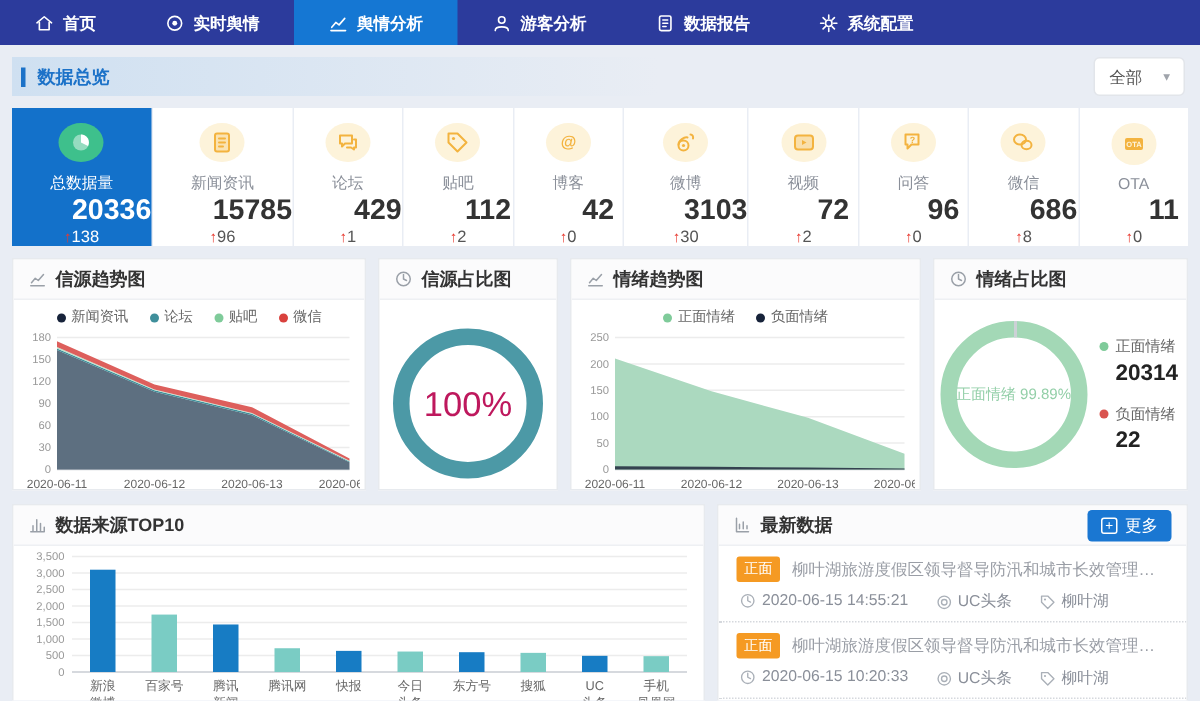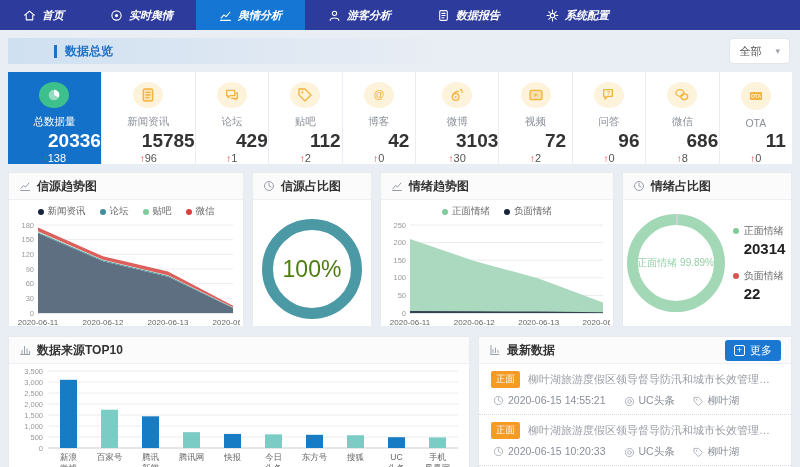--- a/index.html
+++ b/index.html
@@ -1,28 +1,28 @@
 <!DOCTYPE html>
 <html><head>
 <meta charset="utf-8">
 <style>
   * { margin:0; padding:0; box-sizing:border-box; }
   html,body { width:800px; height:467px; overflow:hidden; background:#e9edf4;
     font-family:"Liberation Sans","DejaVu Sans",sans-serif; }
 
   
   .navbar { height:30px; background:#2c3b9c; display:flex; align-items:stretch; color:#fff; }
-  .nav-item { display:flex; align-items:center; gap:6px; padding:0 23px; font-size:11px; font-weight:bold; cursor:pointer;font-style:italic; }
+  .nav-item { display:flex; align-items:center; gap:6px; padding:0 23px; font-size:11px; font-weight:bold; cursor:pointer; }
   .nav-item.active { background:#1577d3; }
   .nav-icon { width:13px; height:13px; display:inline-flex; }
   .nav-icon svg { width:100%; height:100%; }
 
   
   .section-bar { margin:8px 8px 0; height:26px; display:flex; align-items:center; position:relative;
-    background:linear-gradient(90deg,#cfe0f1 0%, rgba(233,237,244,0) 55%);padding-left:40px; }
+    background:linear-gradient(90deg,#cfe0f1 0%, rgba(233,237,244,0) 55%); }
   .accent { width:3px; height:13px; background:#1c72c8; margin:0 8px 0 6px; }
   .section-title { font-size:12px; font-weight:bold; color:#1c72c8; }
   .filter-select { position:absolute; right:2px; top:0; height:26px; background:#fff; border:1px solid #e2e5ea;
     border-radius:4px; display:flex; align-items:center; gap:14px; padding:0 9px; font-size:11px; color:#555; cursor:pointer; }
   .filter-select .chev { color:#a0a4ab; font-size:9px; }
 
   
   .stats-row { margin:8px; display:flex; gap:1px; height:92px; }
   .stat-card { flex:1; background:#fff; display:flex; flex-direction:column; align-items:center; padding-top:10px; cursor:pointer; }
   .stat-card.primary { background:#1371ca; }
@@ -325,21 +325,21 @@
       <span class="ph-icon">
           <svg viewBox="0 0 24 24">
             <circle cx="12" cy="12" r="9" fill="none" stroke="currentColor" stroke-width="2" stroke-linecap="round" stroke-linejoin="round"></circle>
             <path d="M12 6v6l4 2" fill="none" stroke="currentColor" stroke-width="2" stroke-linecap="round" stroke-linejoin="round"></path>
           </svg>
         </span>
       <span class="ph-title">信源占比图</span>
     </header>
     <div class="donut-wrap">
       <div class="donut" id="donut-source" style="border-color: rgb(76, 153, 166);">
-        <span class="donut-big" id="donut-source-label" style="color: #4d7c0f;">100%</span>
+        <span class="donut-big" id="donut-source-label" style="color: #be185d;">100%</span>
       </div>
     </div>
   </section>
 
   <section class="panel p3">
     <header class="panel-header">
       <span class="ph-icon">
           <svg viewBox="0 0 24 24">
             <path d="M3 21h18" fill="none" stroke="currentColor" stroke-width="2" stroke-linecap="round" stroke-linejoin="round"></path>
             <path d="M4 17l5-6 4 3 7-8" fill="none" stroke="currentColor" stroke-width="2" stroke-linecap="round" stroke-linejoin="round"></path>

